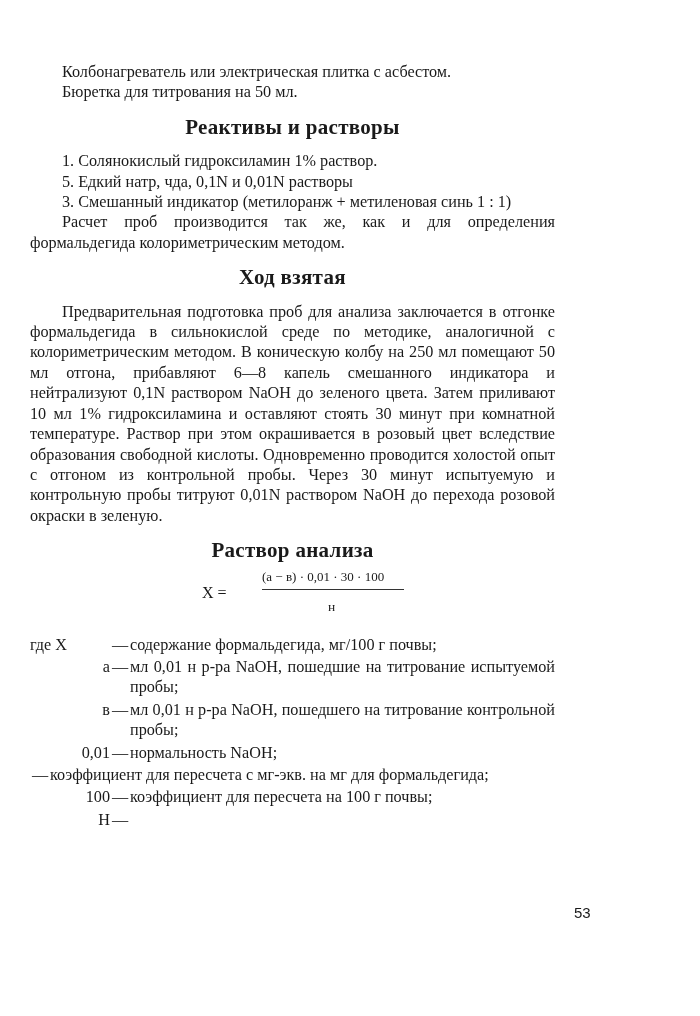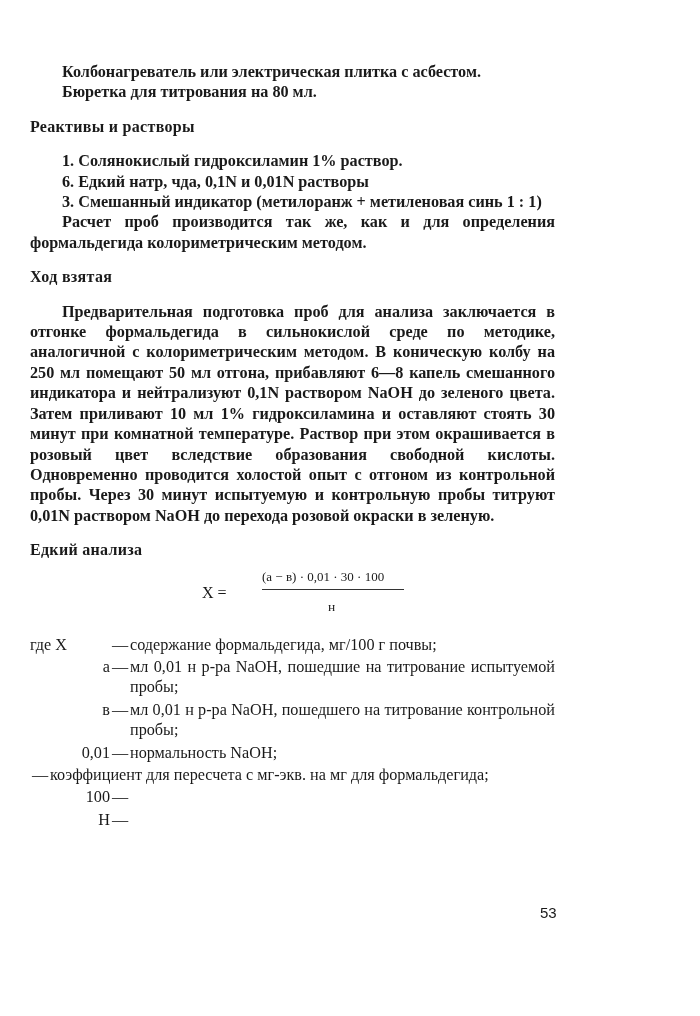--- a/index.html
+++ b/index.html
@@ -6,62 +6,62 @@
   body {
     width: 700px; height: 1016px; position: relative; overflow: hidden;
     font-family: "Liberation Serif", "DejaVu Serif", serif;
     color: #1a1a1a;
   }
   .page {
     position: absolute; left: 30px; top: 62px; width: 525px;
     font-size: 16.2px; line-height: 20.4px;
   }
   .p { margin: 0; text-align: justify; }
-  .indent { text-indent: 32px; font-weight: bold; }
+  .indent { text-indent: 32px; }
   .heading {
-    font-weight: bold; font-size: 16px;
+    text-align: center; font-weight: bold; font-size: 21px;
     letter-spacing: 0.3px; margin: 14px 0 14px 0;
   }
   .formula {
     position: relative; height: 54px; margin: 4px 0 14px 0;
   }
   .formula .lhs { position: absolute; left: 172px; top: 16px; font-size: 16px; }
   .formula .num { position: absolute; left: 232px; top: 0; font-size: 13px; }
   .formula .bar { position: absolute; left: 232px; top: 22px; width: 142px; border-top: 1px solid #333; }
   .formula .den { position: absolute; left: 298px; top: 30px; font-size: 13.5px; }
   .defs { margin-top: 0; }
   .def { display: flex; margin: 0 0 2px 0; }
   .def .sym { width: 80px; text-align: right; white-space: nowrap; flex: none; }
   .def .dash { width: 20px; text-align: center; flex: none; }
   .def .txt { flex: 1; text-align: justify; }
   .def.first .sym { text-align: left; }
   .page-number {
-    position: absolute; left: 540px; top: 904px; font-size: 15px;
+    position: absolute; left: 574px; top: 904px; font-size: 15px;
     font-family: "Liberation Sans", "DejaVu Sans", sans-serif;
   }
 </style>
 </head>
 <body>
 
 <div class="page">
   <p class="p indent">Колбонагреватель или электрическая плитка с асбестом.</p>
-  <p class="p indent">Бюретка для титрования на 80 мл.</p>
+  <p class="p indent">Бюретка для титрования на 50 мл.</p>
 
   <div class="heading">Реактивы и растворы</div>
 
   <p class="p indent">1. Солянокислый гидроксиламин 1% раствор.</p>
-  <p class="p indent">6. Едкий натр, чда, 0,1N и 0,01N растворы</p>
+  <p class="p indent">5. Едкий натр, чда, 0,1N и 0,01N растворы</p>
   <p class="p indent">3. Смешанный индикатор (метилоранж + метиленовая синь 1 : 1)</p>
   <p class="p indent">Расчет проб производится так же, как и для определения формальдегида колориметрическим методом.</p>
 
   <div class="heading">Ход взятая</div>
 
   <p class="p indent">Предварительная подготовка проб для анализа заключается в отгонке формальдегида в сильнокислой среде по методике, аналогичной с колориметрическим методом. В коническую колбу на 250 мл помещают 50 мл отгона, прибавляют 6—8 капель смешанного индикатора и нейтрализуют 0,1N раствором NaOH до зеленого цвета. Затем приливают 10 мл 1% гидроксиламина и оставляют стоять 30 минут при комнатной температуре. Раствор при этом окрашивается в розовый цвет вследствие образования свободной кислоты. Одновременно проводится холостой опыт с отгоном из контрольной пробы. Через 30 минут испытуемую и контрольную пробы титруют 0,01N раствором NaOH до перехода розовой окраски в зеленую.</p>
 
-  <div class="heading" style="margin-bottom:6px">Едкий анализа</div>
+  <div class="heading" style="margin-bottom:6px">Раствор анализа</div>
 
   <div class="formula">
     <span class="lhs">X =</span>
     <span class="num">(а − в) · 0,01 · 30 · 100</span>
     <span class="bar"></span>
     <span class="den">н</span>
   </div>
 
   <div class="defs">
     <div class="def first">
@@ -84,20 +84,21 @@
       <span class="dash">—</span>
       <span class="txt">нормальность NaOH;</span>
     </div>
     <div class="def">
       <span class="dash">—</span>
       <span class="txt">коэффициент для пересчета с мг-экв. на мг для формальдегида;</span>
     </div>
     <div class="def">
       <span class="sym">100</span>
       <span class="dash">—</span>
+      <span class="txt">коэффициент для пересчета на 100 г почвы;</span>
     </div>
     <div class="def">
       <span class="sym">Н</span>
       <span class="dash">—</span>
     </div>
   </div>
 </div>
 
 <div class="page-number">53</div>
 

